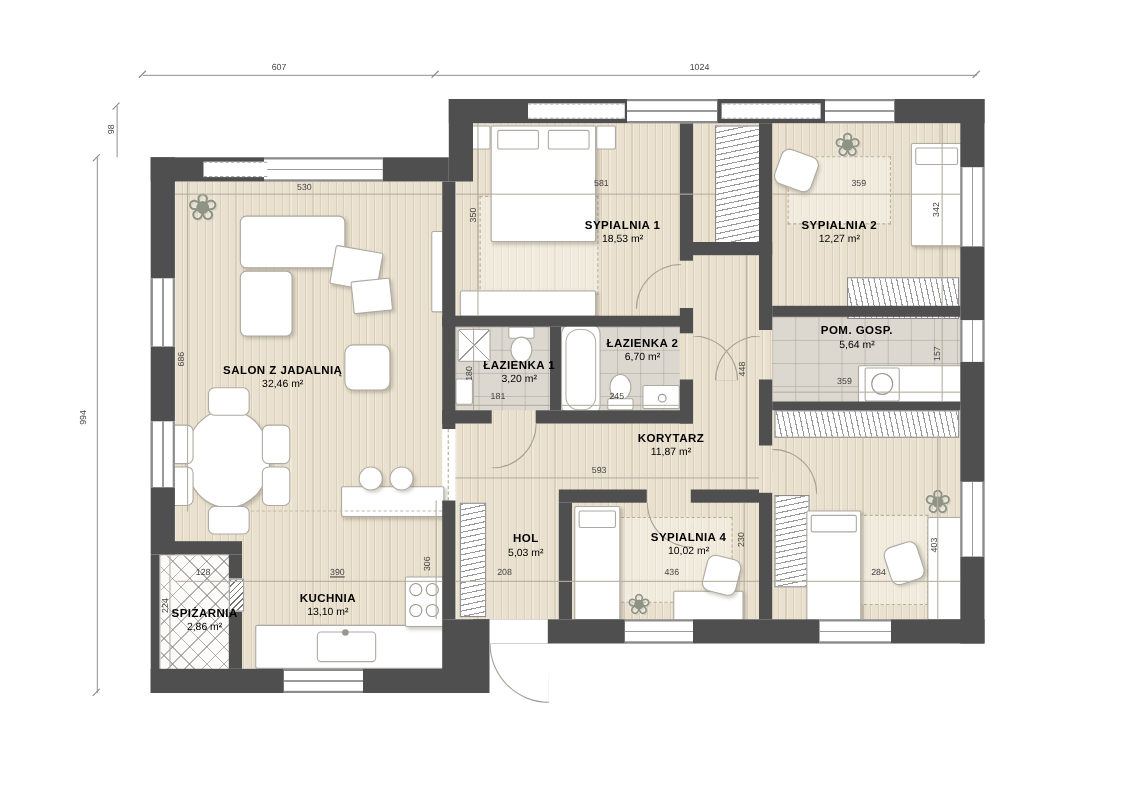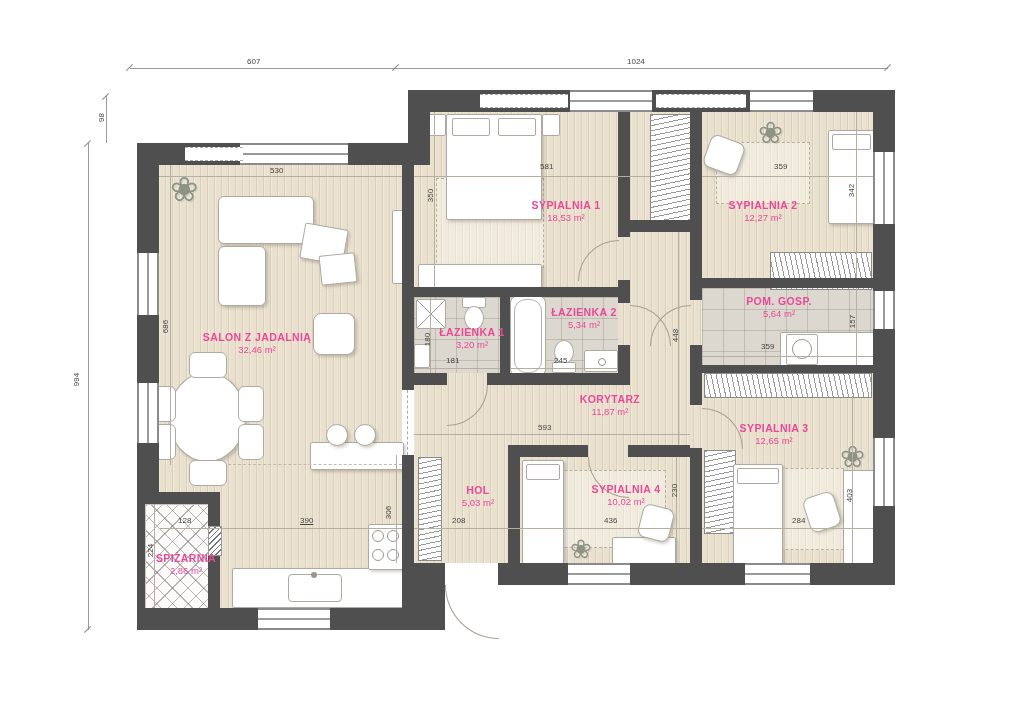--- a/index.html
+++ b/index.html
@@ -23,21 +23,21 @@
   .rug{position:absolute;background:rgba(250,248,242,.45);border:1px dashed #b8b0a0;}
   .winh{position:absolute;background:#fff;border-top:2px solid #8b8b8b;border-bottom:2px solid #8b8b8b;
         background-image:linear-gradient(to bottom,transparent 0 46%,#9a9a9a 46% 54%,transparent 54%);}
   .winv{position:absolute;background:#fff;border-left:2px solid #8b8b8b;border-right:2px solid #8b8b8b;
         background-image:linear-gradient(to right,transparent 0 46%,#9a9a9a 46% 54%,transparent 54%);}
   .arc{position:absolute;border:0 solid #a8a096;}
   .arc-tl{border-top-width:1px;border-left-width:1px;border-top-left-radius:100%;}
   .arc-tr{border-top-width:1px;border-right-width:1px;border-top-right-radius:100%;}
   .arc-bl{border-bottom-width:1px;border-left-width:1px;border-bottom-left-radius:100%;}
   .arc-br{border-bottom-width:1px;border-right-width:1px;border-bottom-right-radius:100%;}
-  .lbl{position:absolute;text-align:center;color:#ec4899;}
+  .lbl{position:absolute;text-align:center;color:#000000;}
   .rn{font-size:10.5px;font-weight:bold;letter-spacing:.4px;white-space:nowrap;}
   .ra{font-size:9.5px;margin-top:1px;}
   .dim{position:absolute;font-size:8px;color:#454545;white-space:nowrap;}
   .dim.v{width:30px;text-align:center;transform:rotate(-90deg);}
   .dl{position:absolute;background:#b6aea1;}
   .odl{position:absolute;background:#9a9a9a;}
   .tick{position:absolute;width:1px;height:9px;background:#8a8a8a;transform:rotate(45deg);}
   .dash{position:absolute;background:#fff;border-top:1px dashed #a9a9a9;border-bottom:1px dashed #a9a9a9;}
   .odash{position:absolute;border-top:1px dashed #c4bbaa;}
   .vdash{position:absolute;border-left:1px dashed #b0a99c;}
@@ -211,41 +211,41 @@
   <div class="lbl" style="left:693px;top:199px;width:140px;">
     <div class="rn">SYPIALNIA 2</div>
     <div class="ra">12,27 m²</div>
   </div>
   <div class="lbl" style="left:412px;top:326px;width:120px;">
     <div class="rn">ŁAZIENKA 1</div>
     <div class="ra">3,20 m²</div>
   </div>
   <div class="lbl" style="left:524px;top:306px;width:120px;">
     <div class="rn">ŁAZIENKA 2</div>
-    <div class="ra">5,34 m²</div>
+    <div class="ra">6,70 m²</div>
   </div>
   <div class="lbl" style="left:719px;top:295px;width:120px;">
     <div class="rn">POM. GOSP.</div>
     <div class="ra">5,64 m²</div>
   </div>
   <div class="lbl" style="left:540px;top:393px;width:140px;">
     <div class="rn">KORYTARZ</div>
     <div class="ra">11,87 m²</div>
   </div>
-  <div class="lbl" style="left:704px;top:422px;width:140px;">
-    <div class="rn">SYPIALNIA 3</div>
-    <div class="ra">12,65 m²</div>
-  </div>
   <div class="lbl" style="left:556px;top:483px;width:140px;">
     <div class="rn">SYPIALNIA 4</div>
     <div class="ra">10,02 m²</div>
   </div>
   <div class="lbl" style="left:418px;top:484px;width:120px;">
     <div class="rn">HOL</div>
     <div class="ra">5,03 m²</div>
+  </div>
+  <div class="lbl" style="left:228px;top:538px;width:140px;">
+    <div class="rn">KUCHNIA</div>
+    <div class="ra">13,10 m²</div>
   </div>
   <div class="lbl" style="left:126px;top:552px;width:120px;">
     <div class="rn">SPIŻARNIA</div>
     <div class="ra">2,86 m²</div>
   </div>
 
   <div class="odl" style="left:130px;top:68px;width:266px;height:1px;"></div>
   <div class="odl" style="left:396px;top:68px;width:492px;height:1px;"></div>
   <div class="tick" style="left:129px;top:63px;"></div>
   <div class="tick" style="left:395px;top:63px;"></div>

